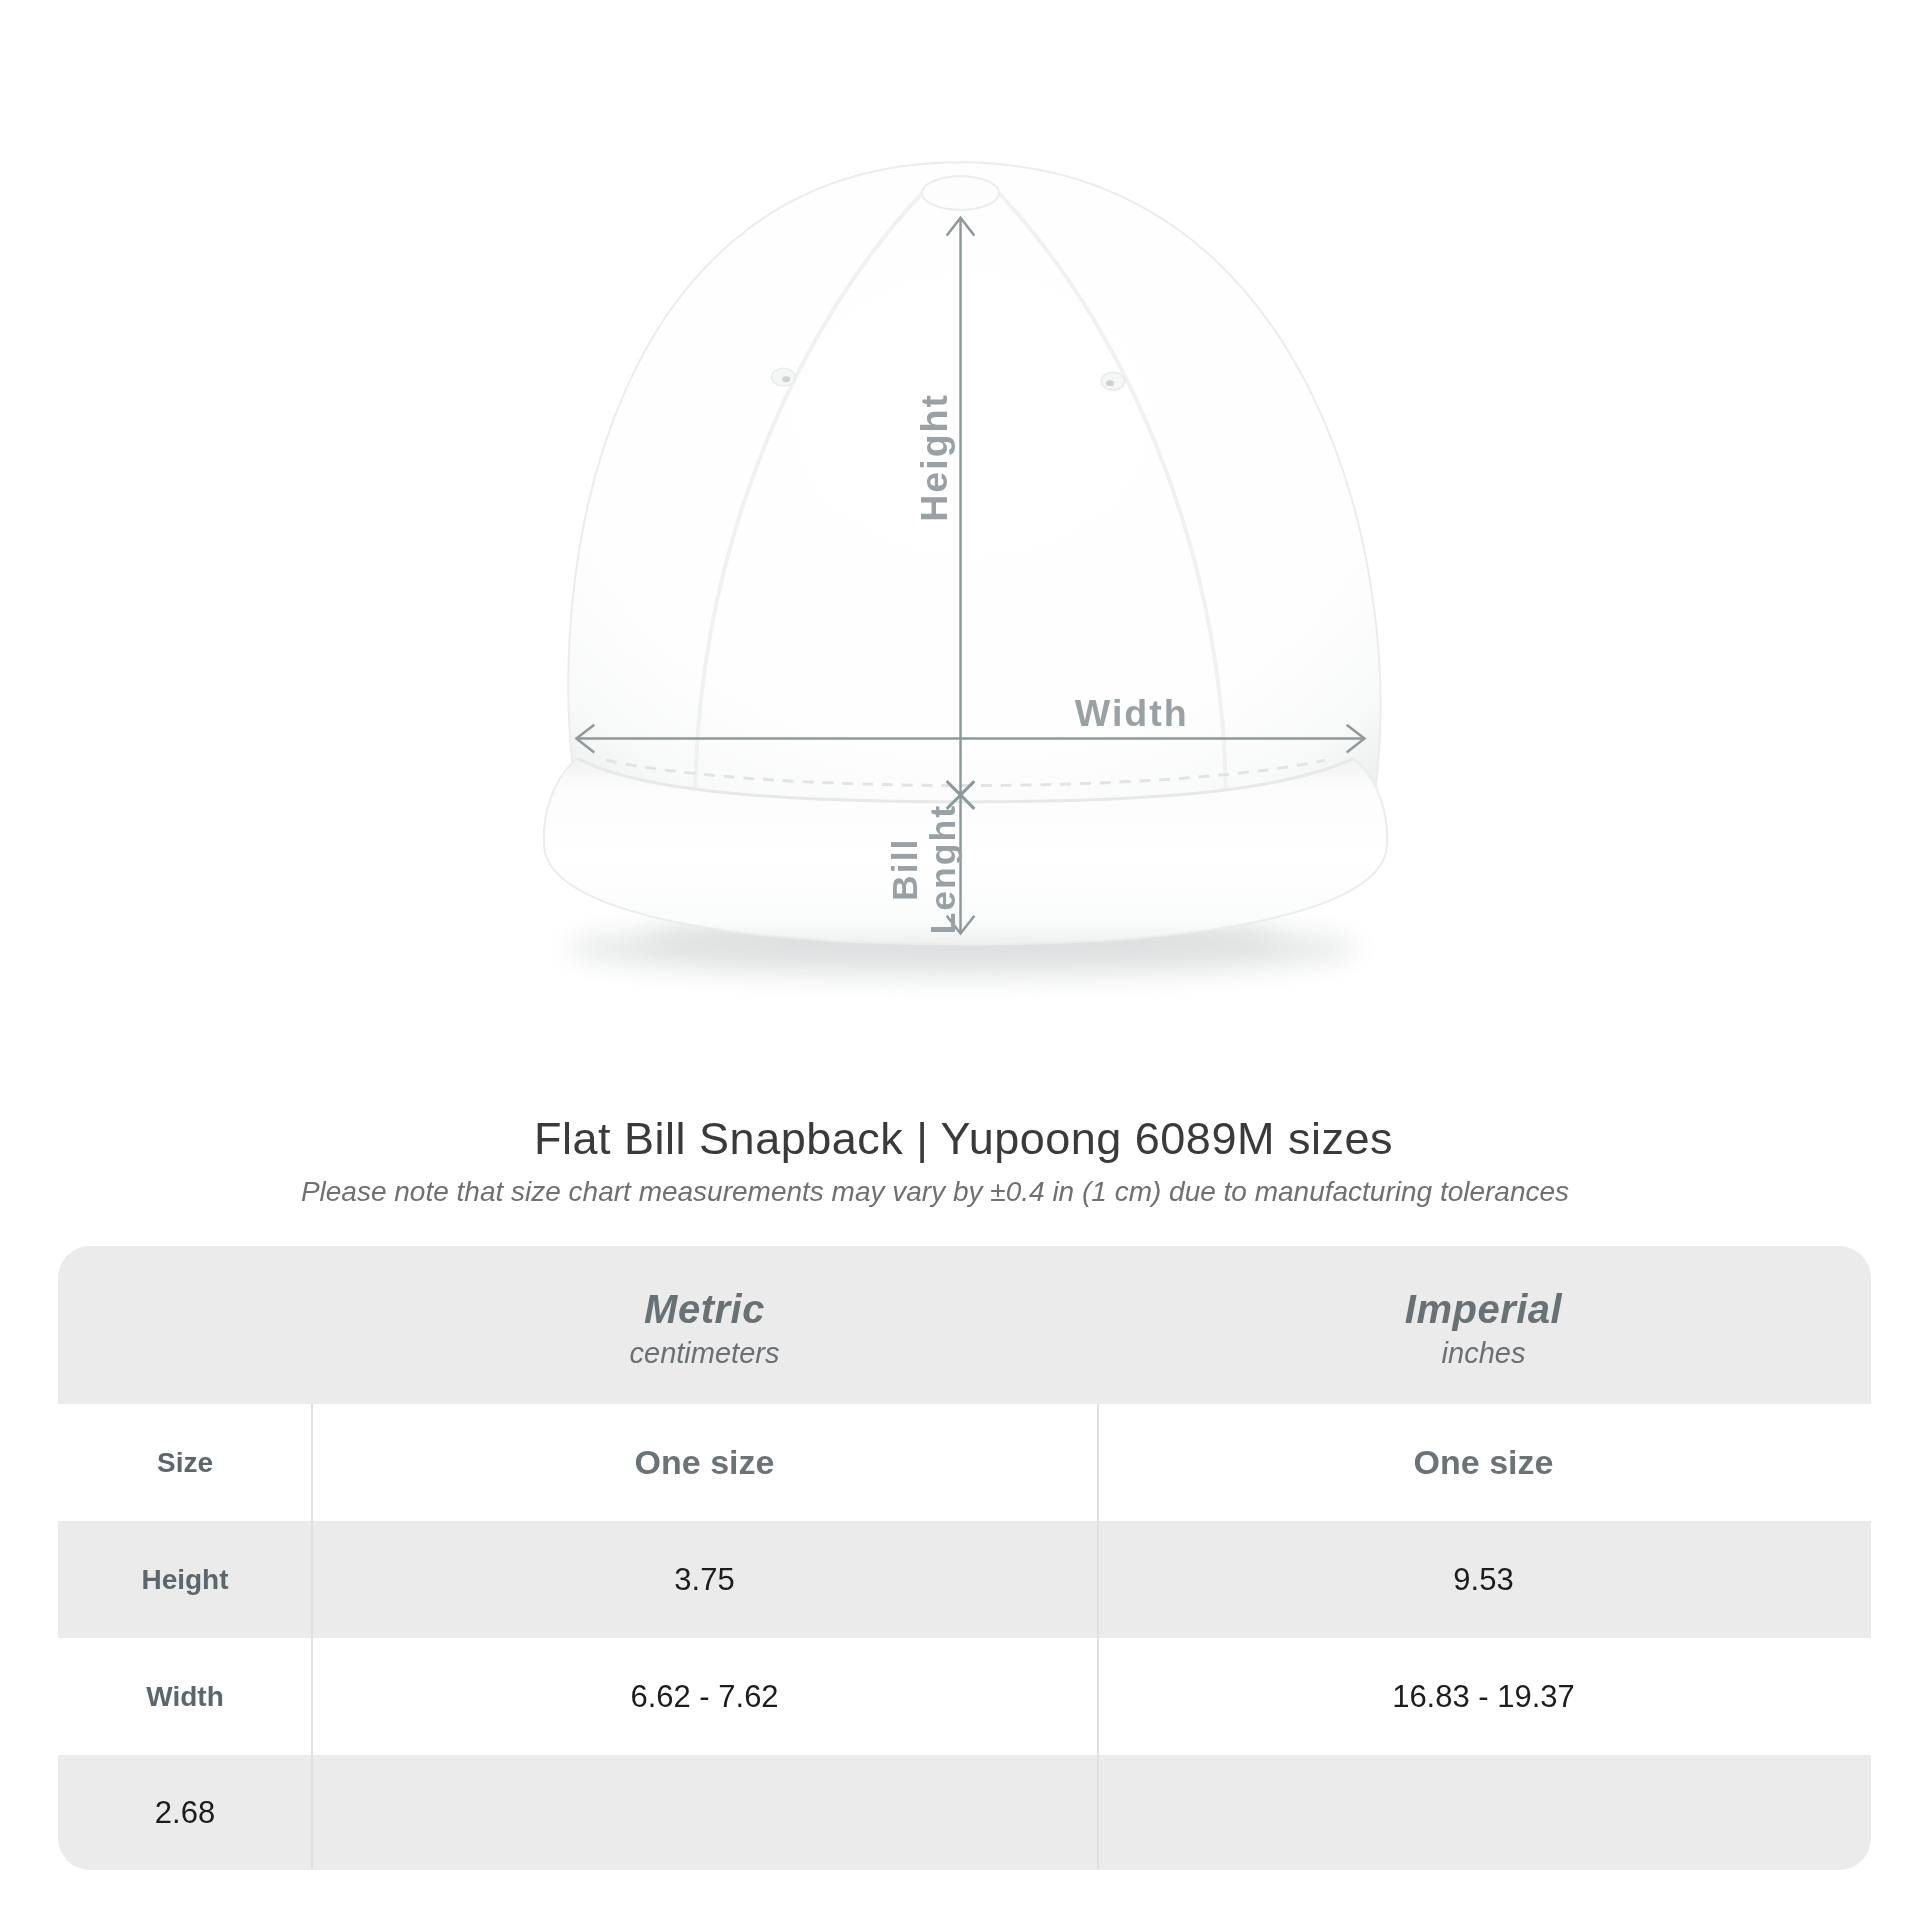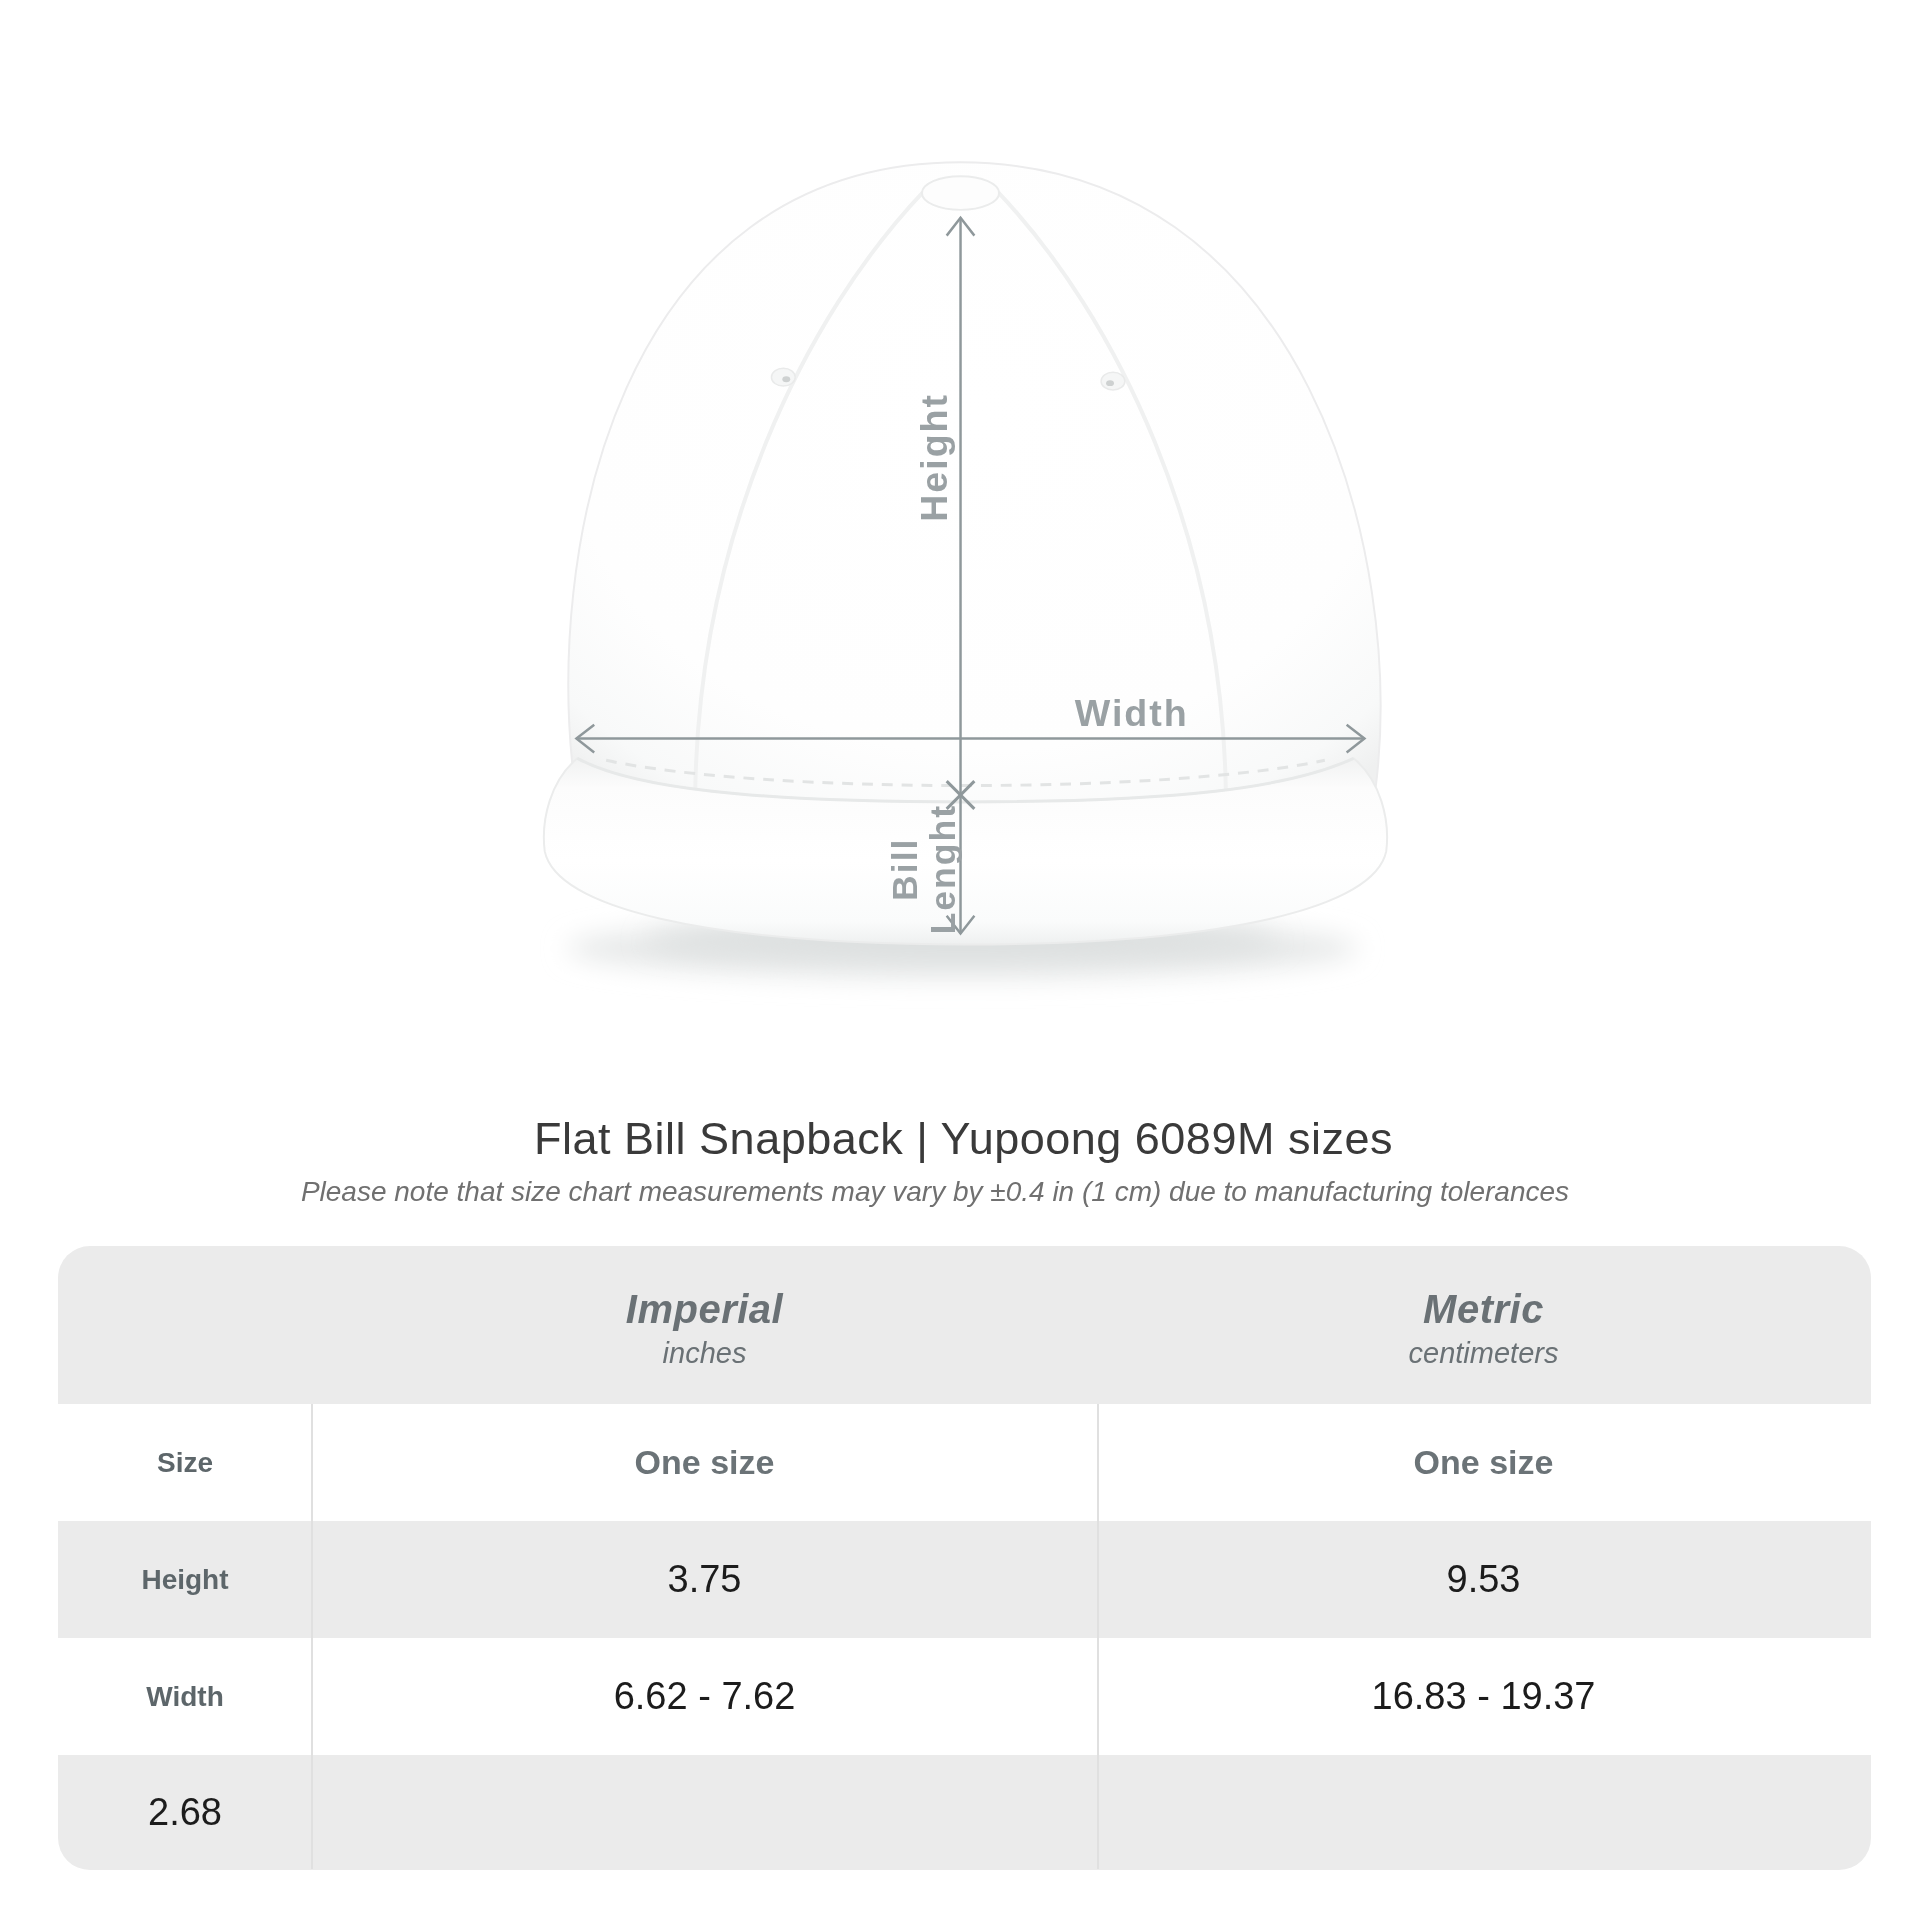--- a/index.html
+++ b/index.html
@@ -49,21 +49,21 @@
 
   .table-body { position:relative; }
   .t-row {
     display:grid; grid-template-columns:254px 785px 773px; height:117px;
   }
   .t-row.shaded { background:#ebebeb; }
   .t-row.last { height:115px; border-radius:0 0 32px 32px; }
   .t-cell { display:flex; align-items:center; justify-content:center; }
   .row-label { font-size:28px; font-weight:bold; color:#5d666a; }
   .cell-size { font-size:34px; font-weight:bold; color:#6b7377; }
-  .cell-value { font-size:38px; color:#1c1c1c; }
+  .cell-value { font-size:31px; color:#1c1c1c; }
 
   .col-divider {
     position:absolute; top:158px; height:465px; width:2px; background:#e0e0e0;
   }
   .col-divider.d1 { left:253px; }
   .col-divider.d2 { left:1039px; }
 </style>
 </head>
 <body>
 
@@ -142,26 +142,26 @@
 </div>
 
 <h1 class="page-title">Flat Bill Snapback | Yupoong 6089M sizes</h1>
 <p class="page-subtitle">Please note that size chart measurements may vary by ±0.4 in (1 cm) due to manufacturing tolerances</p>
 
 <div class="size-table">
 
   <div class="table-head">
     <div class="head-cell"></div>
     <div class="head-cell">
+      <div class="head-label">Metric</div>
+      <div class="head-sublabel">centimeters</div>
+    </div>
+    <div class="head-cell">
       <div class="head-label">Imperial</div>
       <div class="head-sublabel">inches</div>
-    </div>
-    <div class="head-cell">
-      <div class="head-label">Metric</div>
-      <div class="head-sublabel">centimeters</div>
     </div>
   </div>
 
   <div class="table-body">
     <div class="t-row">
       <div class="t-cell row-label">Size</div>
       <div class="t-cell cell-size">One size</div>
       <div class="t-cell cell-size">One size</div>
     </div>
     <div class="t-row shaded">

